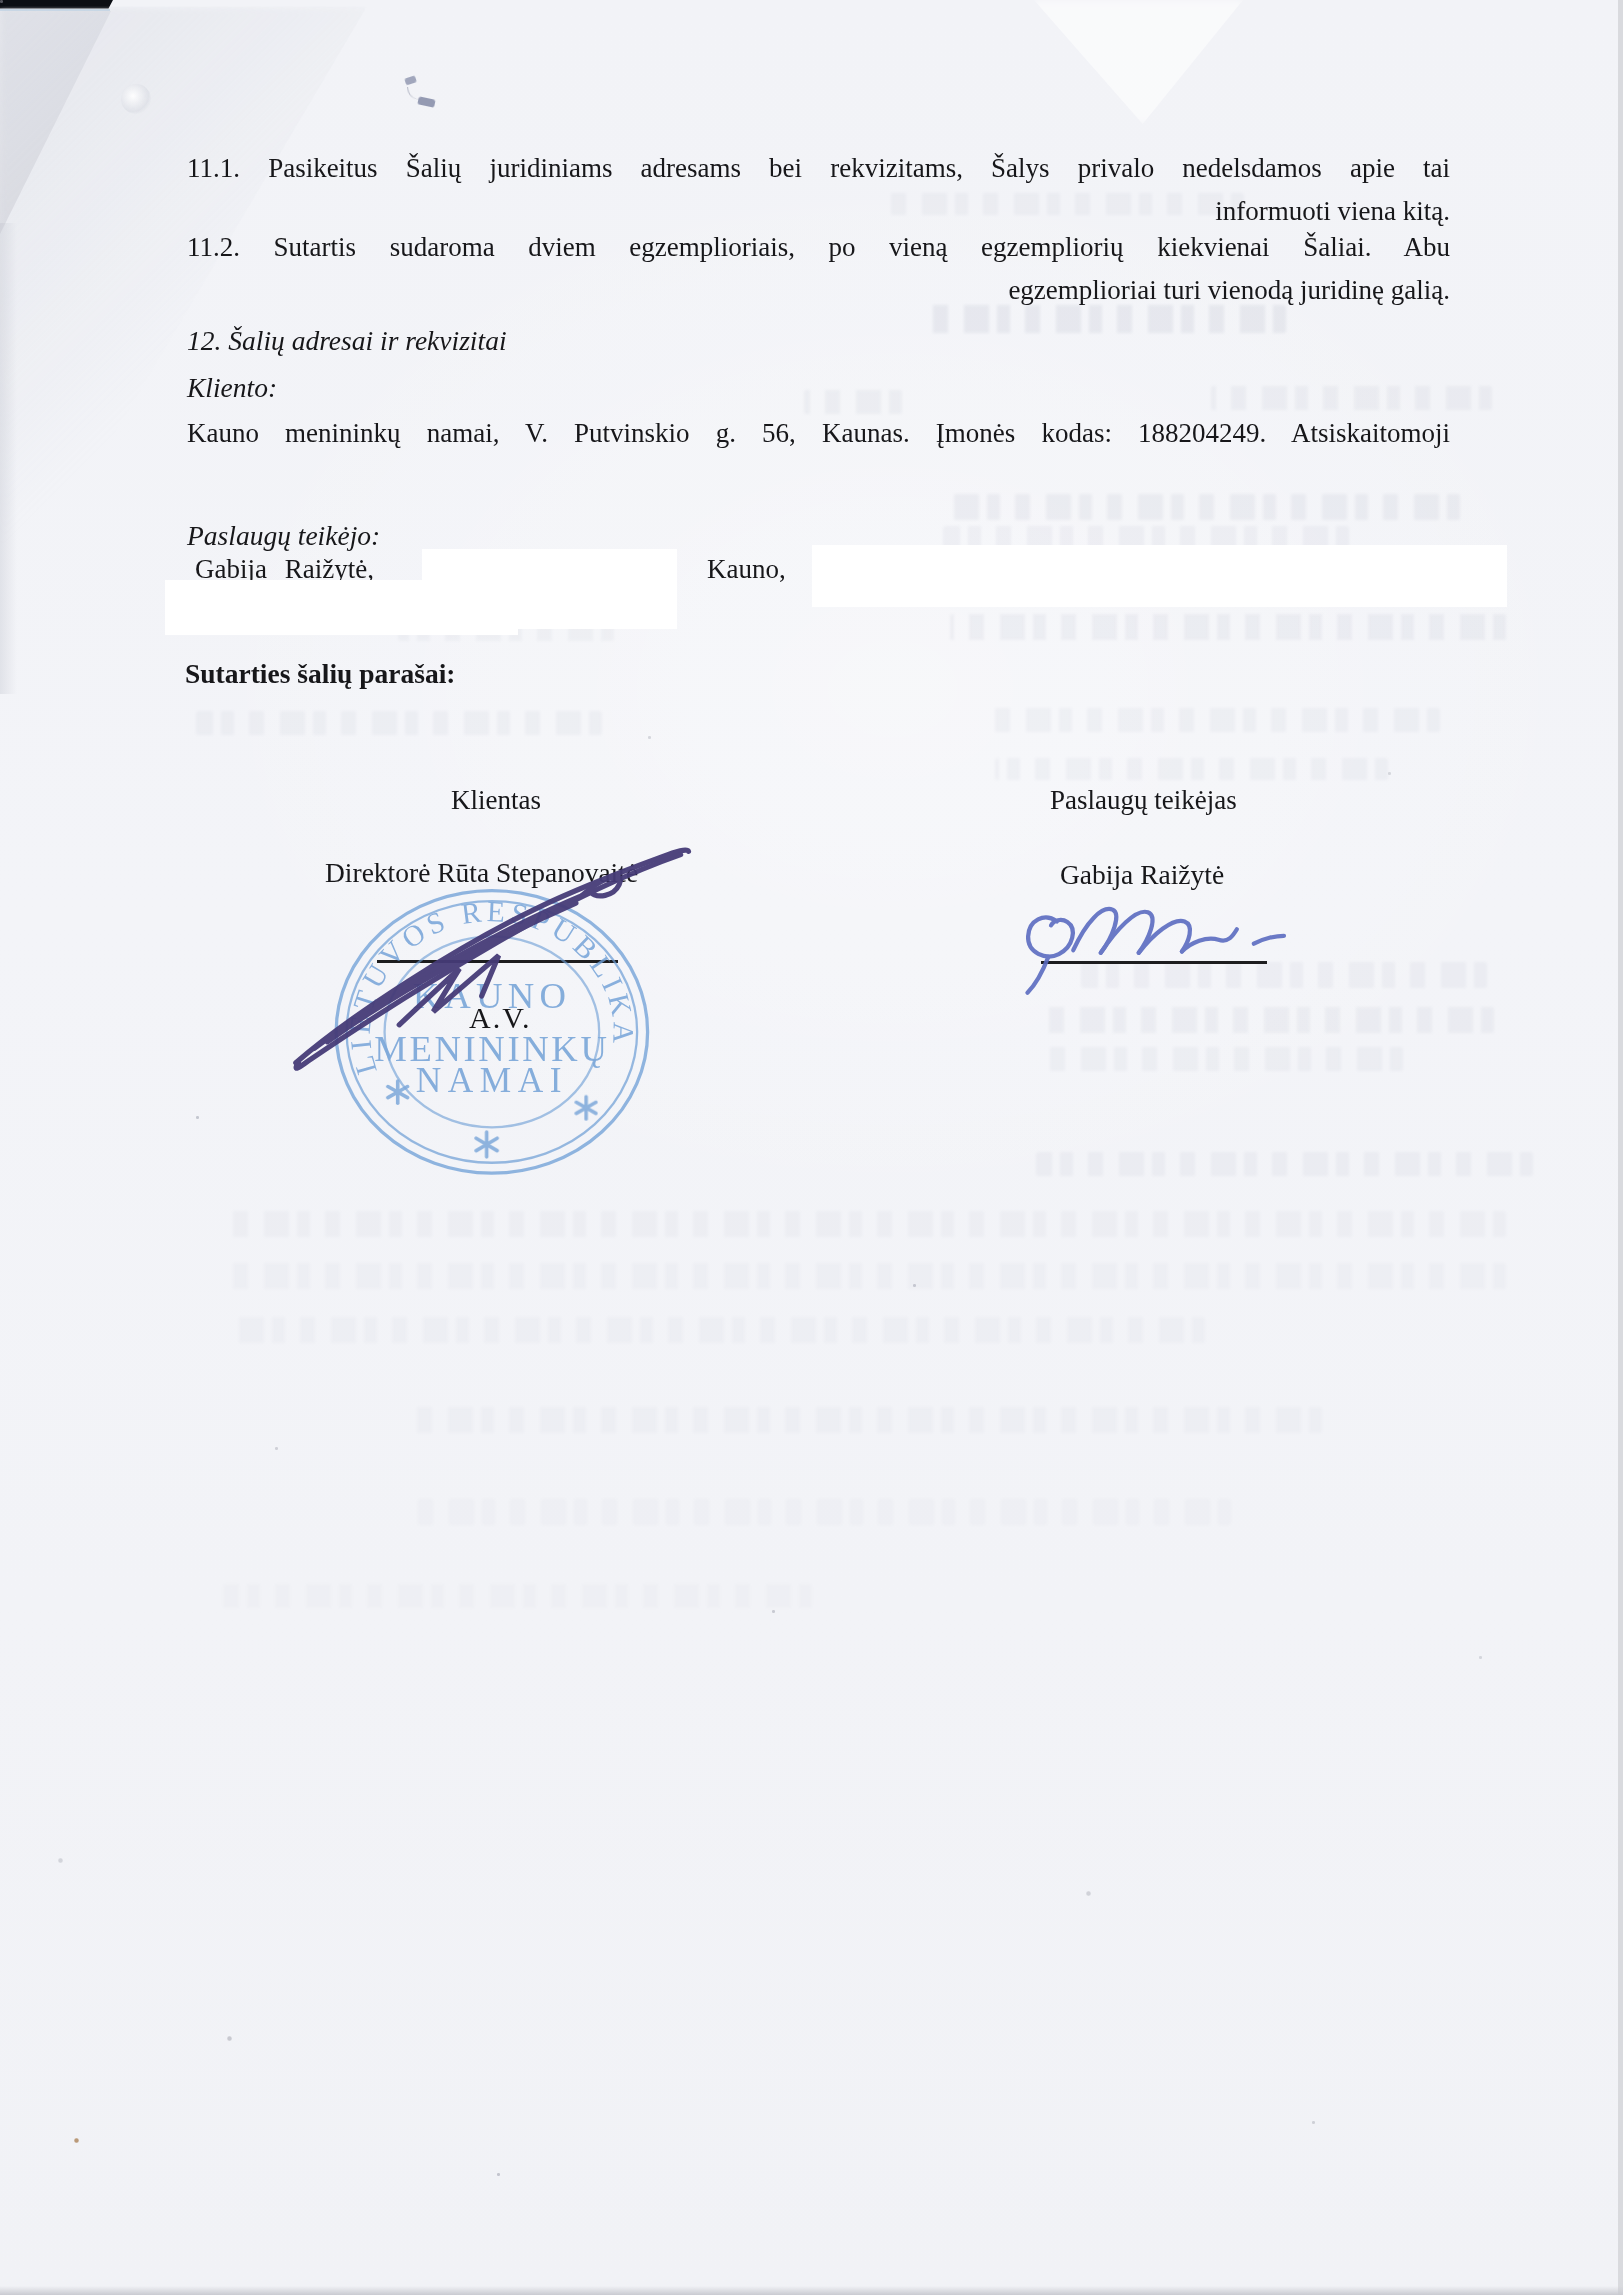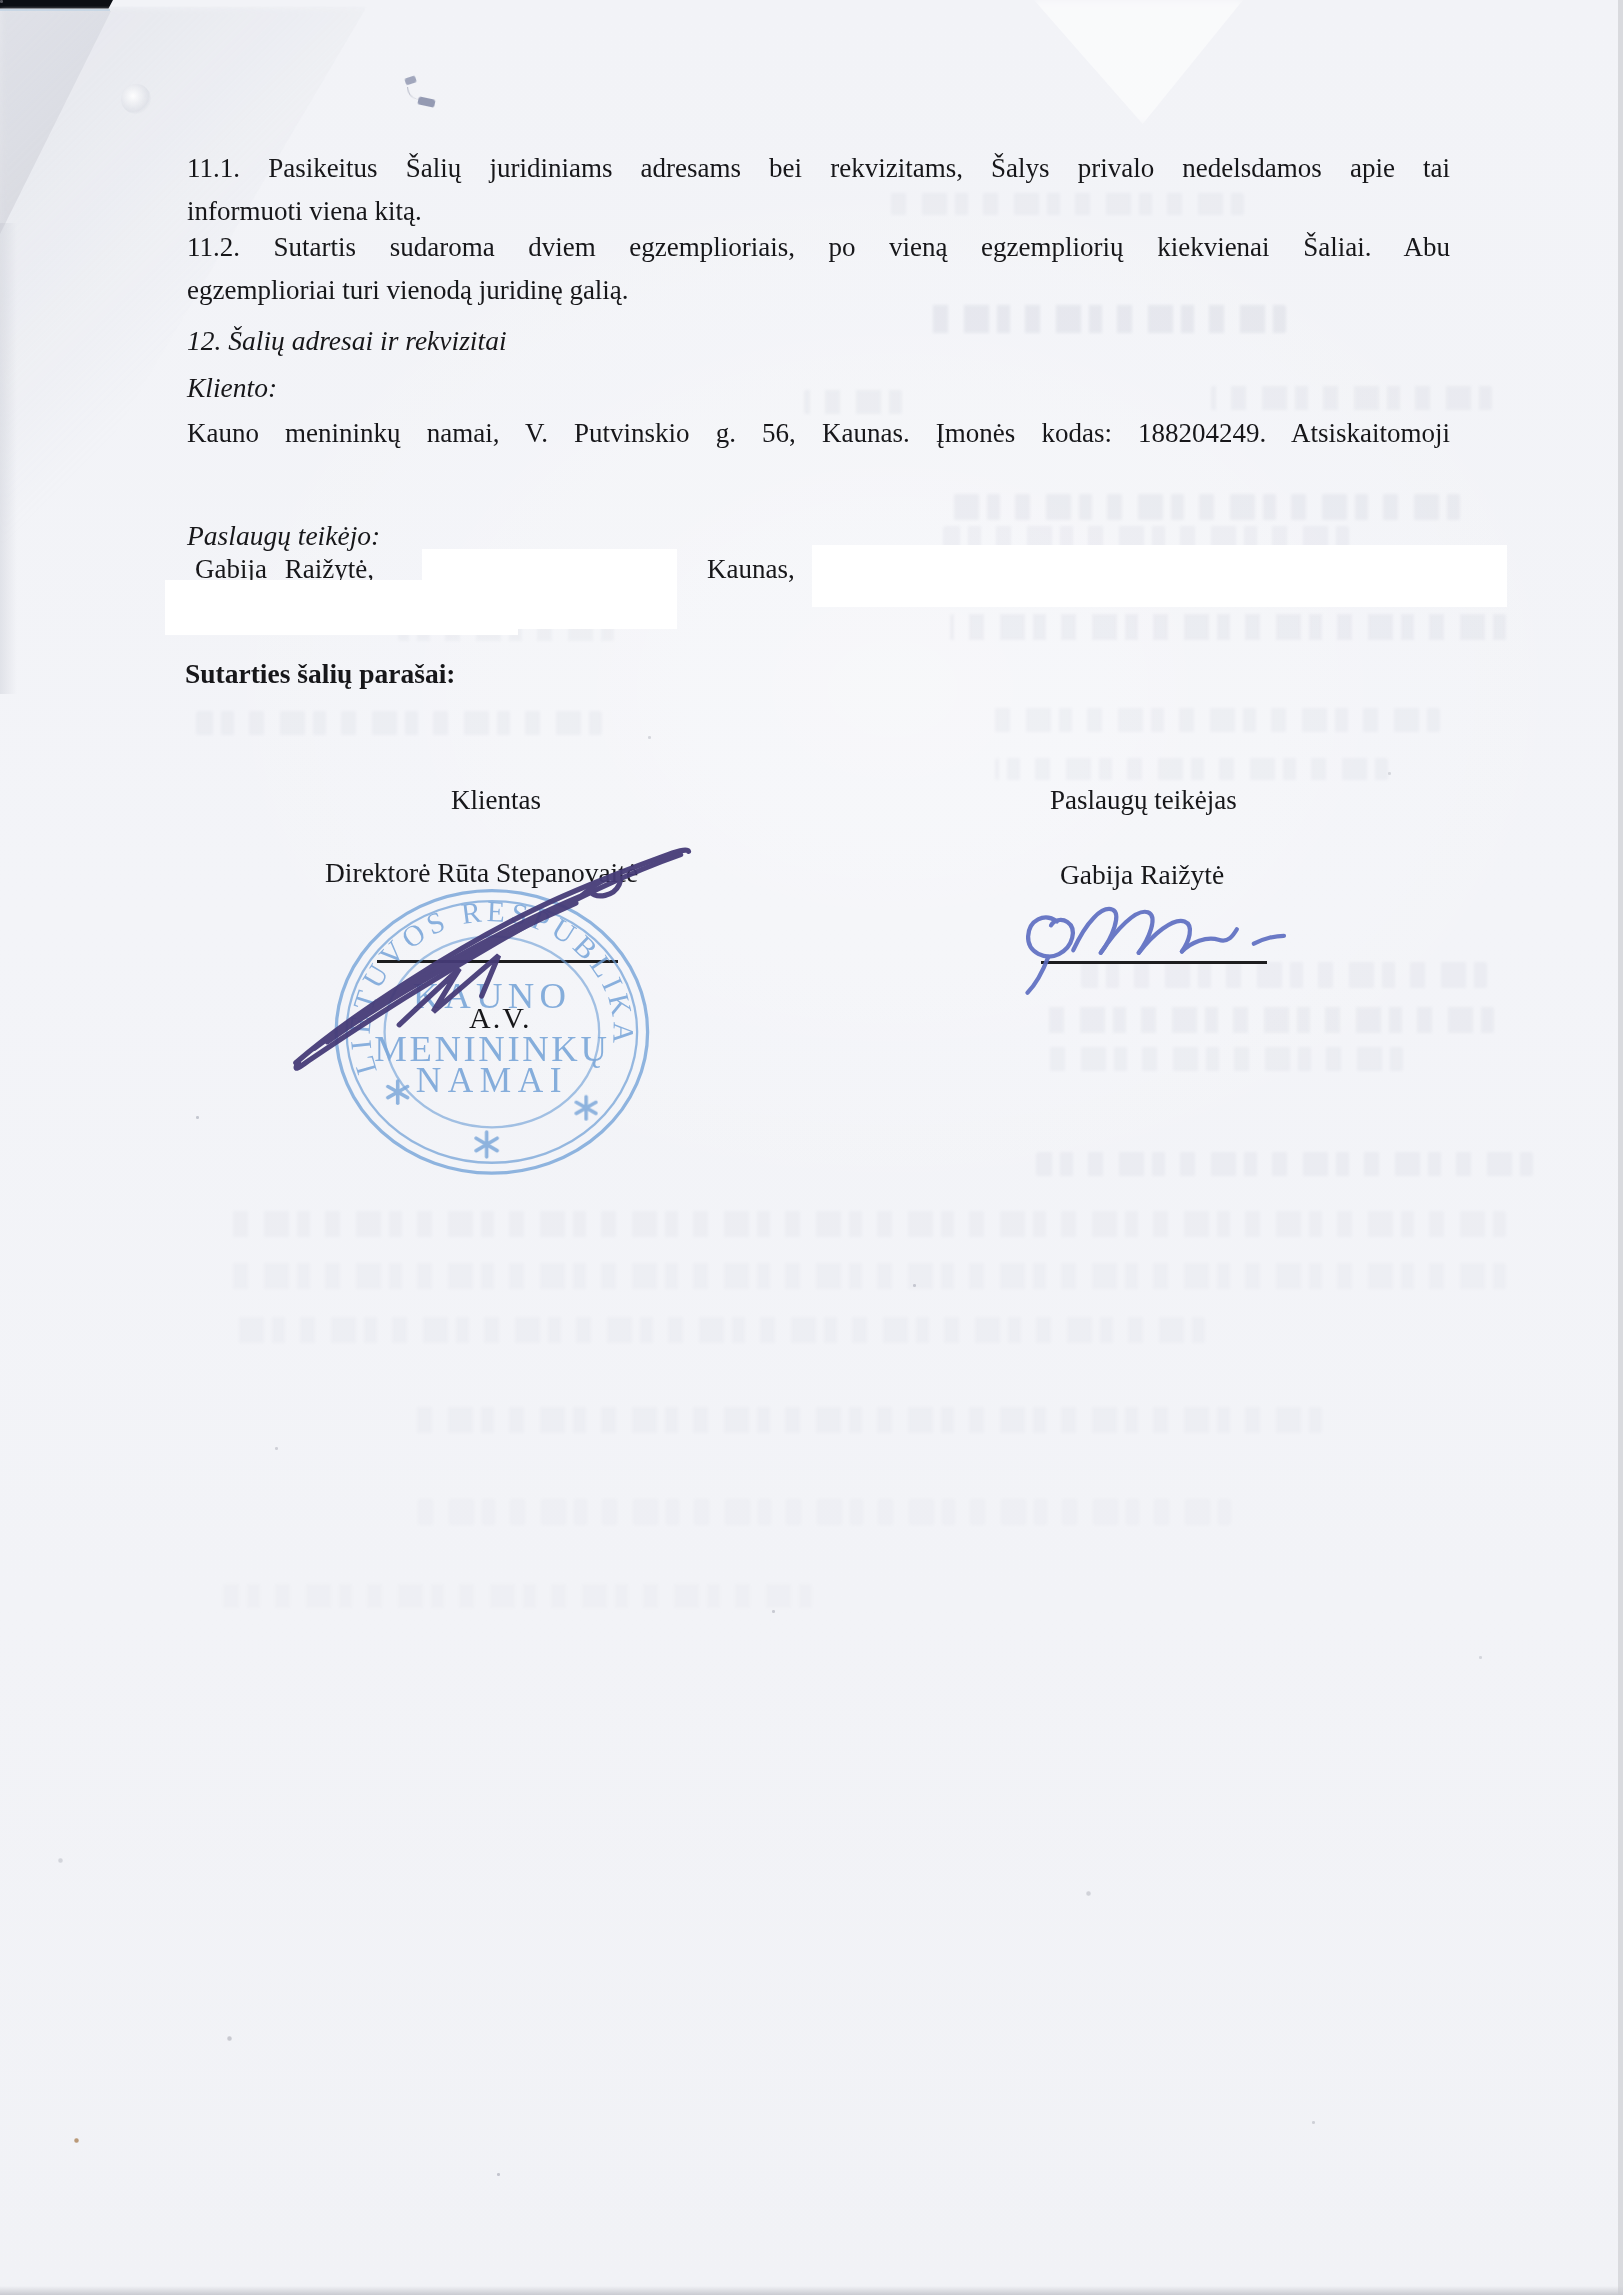--- a/index.html
+++ b/index.html
@@ -44,21 +44,21 @@
       59px 1859px 0 0.7px rgba(165,167,178,.4), 1312px 2121px 0 0 rgba(165,167,178,.45),
       1001px 432px 0 0 rgba(170,172,182,.35), 648px 736px 0 0 rgba(165,167,178,.4);}
   
   .ghost{position:absolute;transform:scaleX(-1);filter:blur(1.6px);border-radius:2.6px;
     background:repeating-linear-gradient(90deg, rgba(108,116,146,.55) 0 13px, rgba(108,116,146,0) 13px 21px,
       rgba(108,116,146,.55) 21px 46px, rgba(108,116,146,0) 46px 62px, rgba(108,116,146,.55) 62px 77px, rgba(108,116,146,0) 77px 92px);}
   
   .abs{position:absolute;}
   .para{width:1263px;font-size:27px;line-height:43px;}
   .para .l1{display:block;text-align:justify;text-align-last:justify;}
-  .para .l2{display:block;text-align:left;}
+  .para .l2{display:block;text-align:right;}
   .h-bold-italic{font-weight:normal;font-style:italic;font-size:27.5px;}
   .h-bold{font-weight:bold;font-size:27.5px;}
   .body41{font-size:27px;}
   .name42{font-size:27.5px;}
   .av{font-size:30px;letter-spacing:2px;}
   .link{color:#223377;text-decoration:underline;text-decoration-color:#3a57a8;text-underline-offset:3.9px;}
   .sigline{position:absolute;height:3.3px;background:#1d1d1f;}
   .redact{position:absolute;background:#ffffff;}
   .client-para{width:1263px;font-size:27px;line-height:38px;}
   .client-para .l1{display:block;text-align:justify;text-align-last:justify;}
@@ -117,21 +117,21 @@
 
   <div class="abs h-bold-italic" style="left:187px;top:325px;">12. Šalių adresai ir rekvizitai</div>
   <div class="abs h-bold-italic" style="left:187px;top:372px;">Kliento:</div>
 
   <div class="abs client-para" style="left:187px;top:414px;">
     <span class="l1">Kauno menininkų namai, V. Putvinskio g. 56, Kaunas. Įmonės kodas: 188204249. Atsiskaitomoji</span>
   </div>
 
   <div class="abs h-bold-italic" style="left:187px;top:520px;text-align:center;">Paslaugų teikėjo:</div>
   <div class="abs body41 wsp" style="left:187px;top:554px;margin-left:8px;">Gabija Raižytė,</div>
-  <div class="abs body41" style="left:707px;top:554px;">Kaunas,</div>
+  <div class="abs body41" style="left:707px;top:554px;">Kauno,</div>
 
   <div class="redact" style="left:422px;top:549px;width:255px;height:80px;"></div>
   <div class="redact" style="left:165px;top:580px;width:353px;height:55px;"></div>
   <div class="redact" style="left:812px;top:545px;width:695px;height:62px;"></div>
 
   <div class="abs h-bold" style="left:185px;top:658px;">Sutarties šalių parašai:</div>
 
   <div class="abs body41" style="left:451px;top:785px;">Klientas</div>
   <div class="abs body41" style="left:1050px;top:785px;">Paslaugų teikėjas</div>
 

